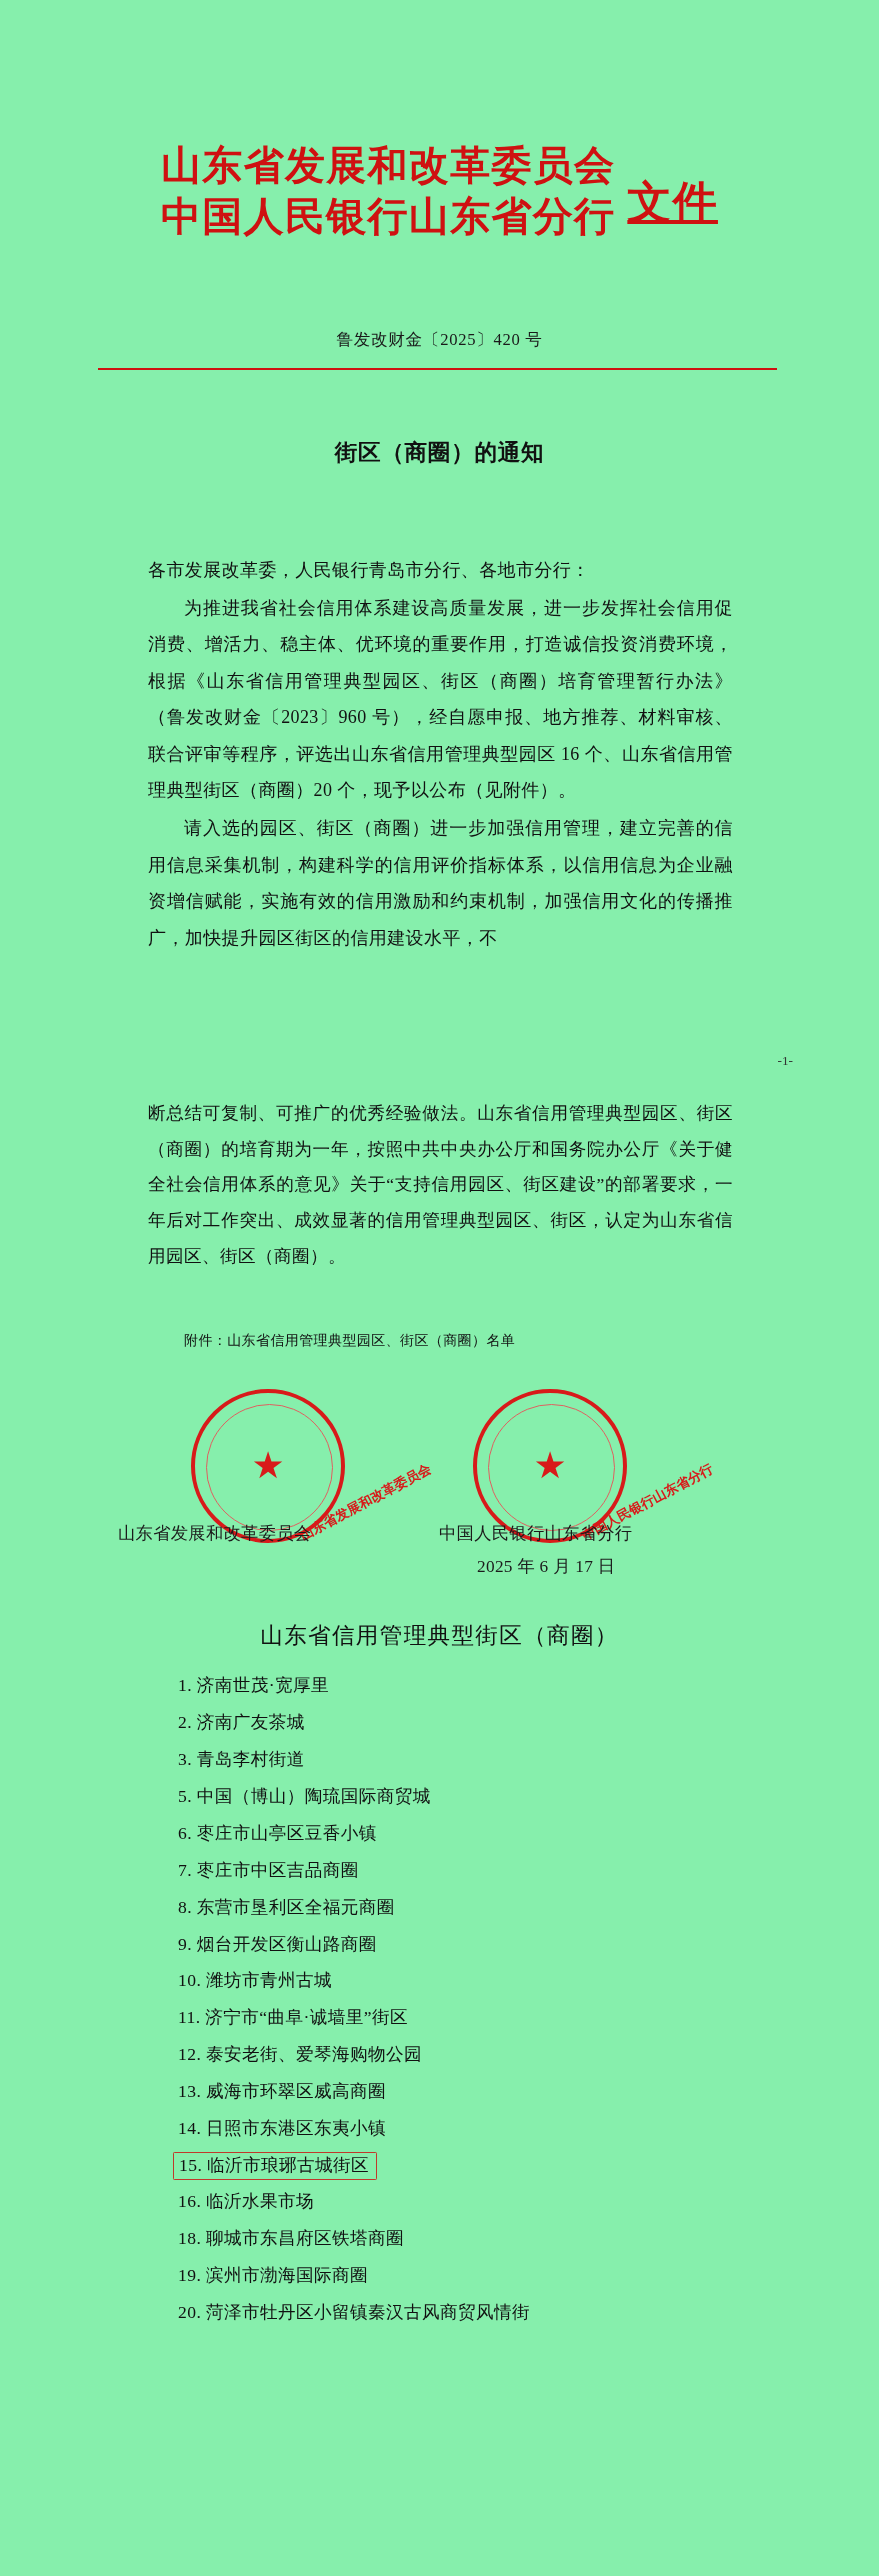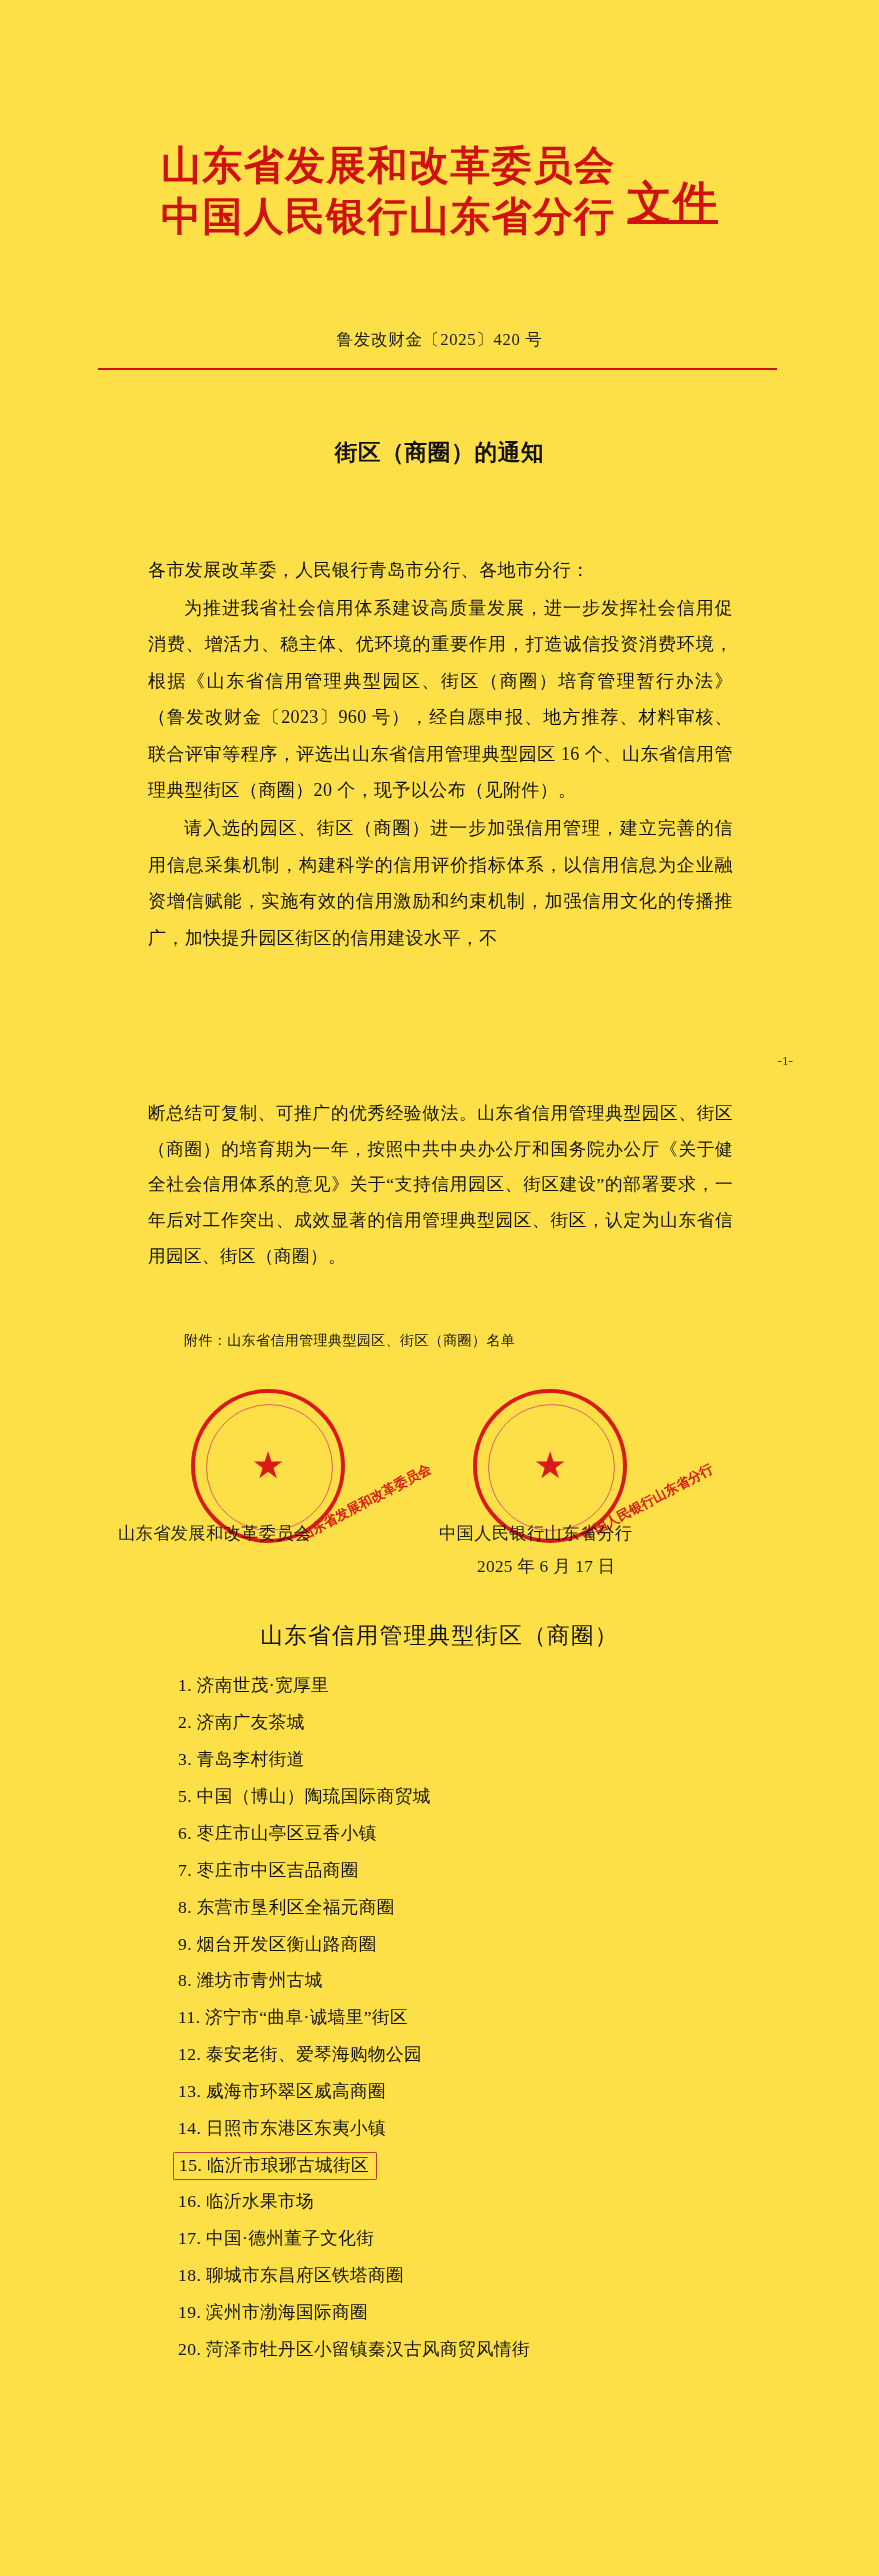--- a/index.html
+++ b/index.html
@@ -9,21 +9,21 @@
   }
   body {
     font-family: "Liberation Serif", "DejaVu Serif", serif;
     color: #111;
   }
   .page {
     position: relative;
     width: 879px;
     height: 2576px;
     margin: 0 auto;
-    background: #fde047;
+    background: #86efac;
     overflow: hidden;
   }
   
   .masthead {
     position: absolute;
     left: 0;
     top: 140px;
     width: 100%;
     text-align: center;
   }
@@ -296,27 +296,26 @@
   <div class="list-title">山东省信用管理典型街区（商圈）</div>
   <div class="list" id="list-container">
       <div class="list-item">1. 济南世茂·宽厚里</div>
       <div class="list-item">2. 济南广友茶城</div>
       <div class="list-item">3. 青岛李村街道</div>
       <div class="list-item">5. 中国（博山）陶琉国际商贸城</div>
       <div class="list-item">6. 枣庄市山亭区豆香小镇</div>
       <div class="list-item">7. 枣庄市中区吉品商圈</div>
       <div class="list-item">8. 东营市垦利区全福元商圈</div>
       <div class="list-item">9. 烟台开发区衡山路商圈</div>
-      <div class="list-item">8. 潍坊市青州古城</div>
+      <div class="list-item">10. 潍坊市青州古城</div>
       <div class="list-item">11. 济宁市“曲阜·诚墙里”街区</div>
       <div class="list-item">12. 泰安老街、爱琴海购物公园</div>
       <div class="list-item">13. 威海市环翠区威高商圈</div>
       <div class="list-item">14. 日照市东港区东夷小镇</div>
       <div class="hl-wrap"><div class="list-item highlight">15. 临沂市琅琊古城街区</div></div>
       <div class="list-item">16. 临沂水果市场</div>
-      <div class="list-item">17. 中国·德州董子文化街</div>
       <div class="list-item">18. 聊城市东昌府区铁塔商圈</div>
       <div class="list-item">19. 滨州市渤海国际商圈</div>
       <div class="list-item">20. 菏泽市牡丹区小留镇秦汉古风商贸风情街</div>
     </div>
 
 </div>
 
 
 </body></html>

